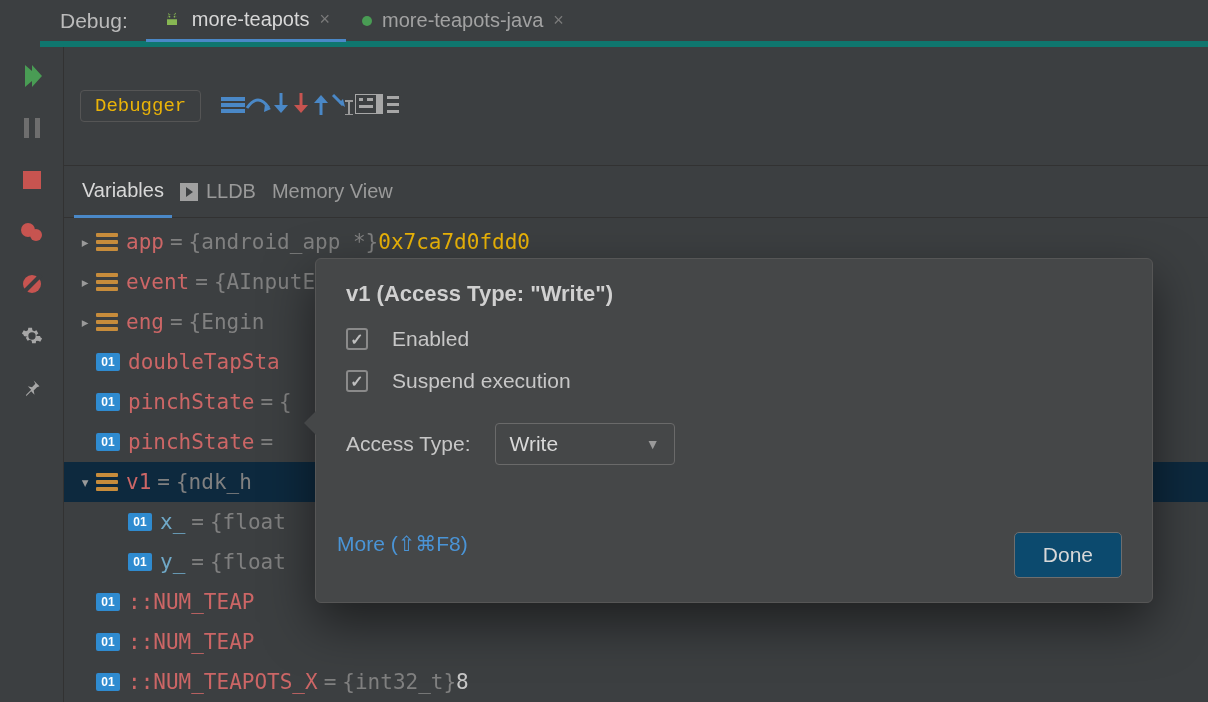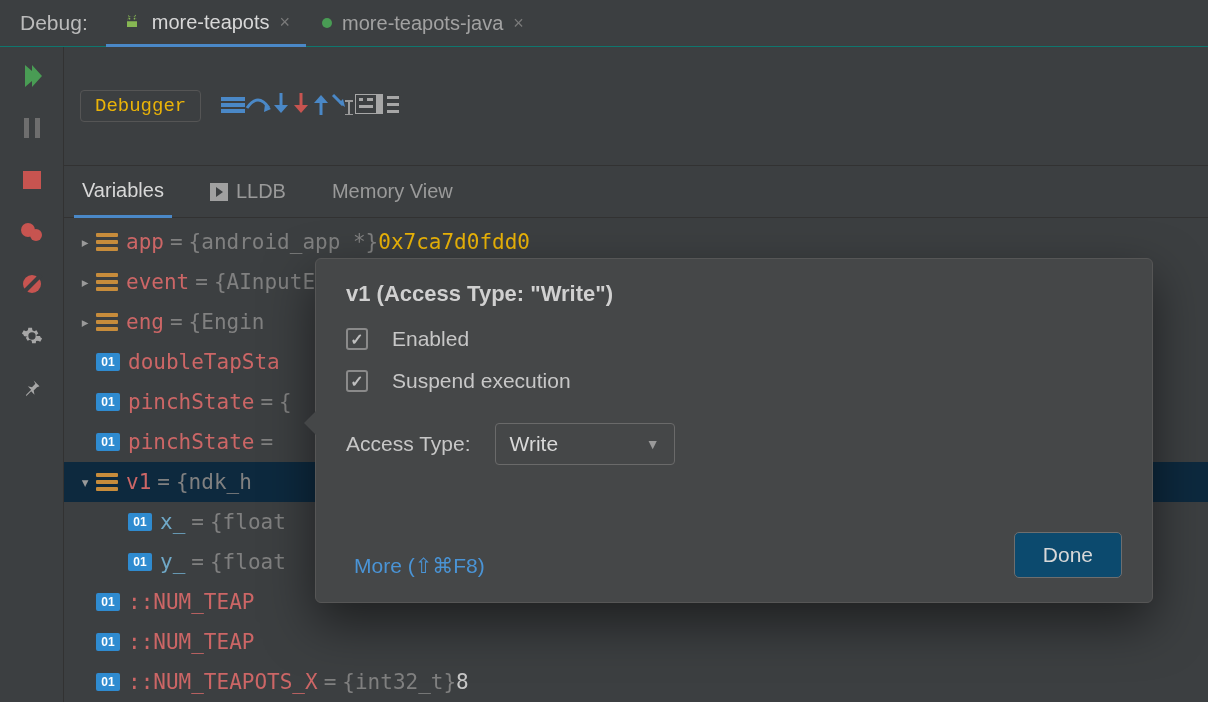--- a/index.html
+++ b/index.html
@@ -10,21 +10,22 @@
     font-size: 20px;
     color: #bbbbbb;
     position: relative;
   }
 
   
   .top-row {
     display: flex;
     align-items: center;
     height: 47px;
-    border-bottom: 1px solid #0f766e;
+    border-bottom: 6px solid #0f766e;
+    margin-left: 40px;
   }
   .debug-label { padding: 0 18px 0 20px; color: #bbbbbb; font-size: 21px; }
   .tab {
     display: flex; align-items: center; gap: 10px;
     padding: 0 16px; height: 100%;
     color: #a2a2a2; cursor: pointer;
   }
   .tab.active { color: #d8d8d8; border-bottom: 3px solid #4a88c7; margin-bottom:-1px;}
   .tab .dot { width: 10px; height: 10px; border-radius: 50%; background: #499c54; }
   .tab .close { color: #7a7a7a; font-size: 18px; }
@@ -53,21 +54,20 @@
   .main {
     flex:1;
     display:flex; flex-direction:column;
   }
 
   .subtabs {
     display:flex; align-items:center;
     height:52px;
     border-bottom:1px solid #323232;
     padding-left: 10px;
-    gap: 30px;
   }
   .subtab { color:#9a9a9a; padding: 0 8px; height:100%; display:flex; align-items:center; gap:8px; cursor:pointer;}
   .subtab.active { color:#d8d8d8; border-bottom:3px solid #4a88c7; margin-bottom:-1px;}
   .subtab .playbox { width:18px; height:18px; background:#a0a0a0; display:flex; align-items:center; justify-content:center;}
   .subtab .playbox::after{content:""; border-left:7px solid #3c3f41; border-top:5px solid transparent; border-bottom:5px solid transparent; margin-left:2px;}
 
   .vars {
     flex:1;
     padding-top: 4px;
     font-family: "Menlo","Consolas","DejaVu Sans Mono",monospace;
@@ -132,22 +132,22 @@
   }
   .chk.checked::after{content:"✓"; color:#bfbfbf; font-size:16px; font-weight:700;}
   .field-row { display:flex; align-items:center; gap:24px; margin-top:30px;}
   .select {
     width:180px; height:42px; border:1px solid #6a6a6a; border-radius:4px;
     display:flex; align-items:center; justify-content:space-between;
     padding:0 14px; color:#d8d8d8; cursor:pointer;
   }
   .select .caret{ font-size:14px; color:#9a9a9a;}
   .popup-footer {
-    position:absolute; left:38px; right:30px; bottom:24px;
-    display:flex; align-items:flex-end; justify-content:space-between;
+    position:absolute; left:21px; right:30px; bottom:24px;
+    display:flex; align-items:flex-start; justify-content:space-between;
   }
   .more-link { color:#4a94d6; cursor:pointer;}
   .done-btn {
     background:#0c4a6e; color:#d8d8d8;
     padding: 10px 28px; border-radius:5px; border:1px solid #6e6e6e;
     cursor:pointer; font-size:21px;
   }
 
   .toolrow2 {
     flex:1; display:flex; align-items:center;

